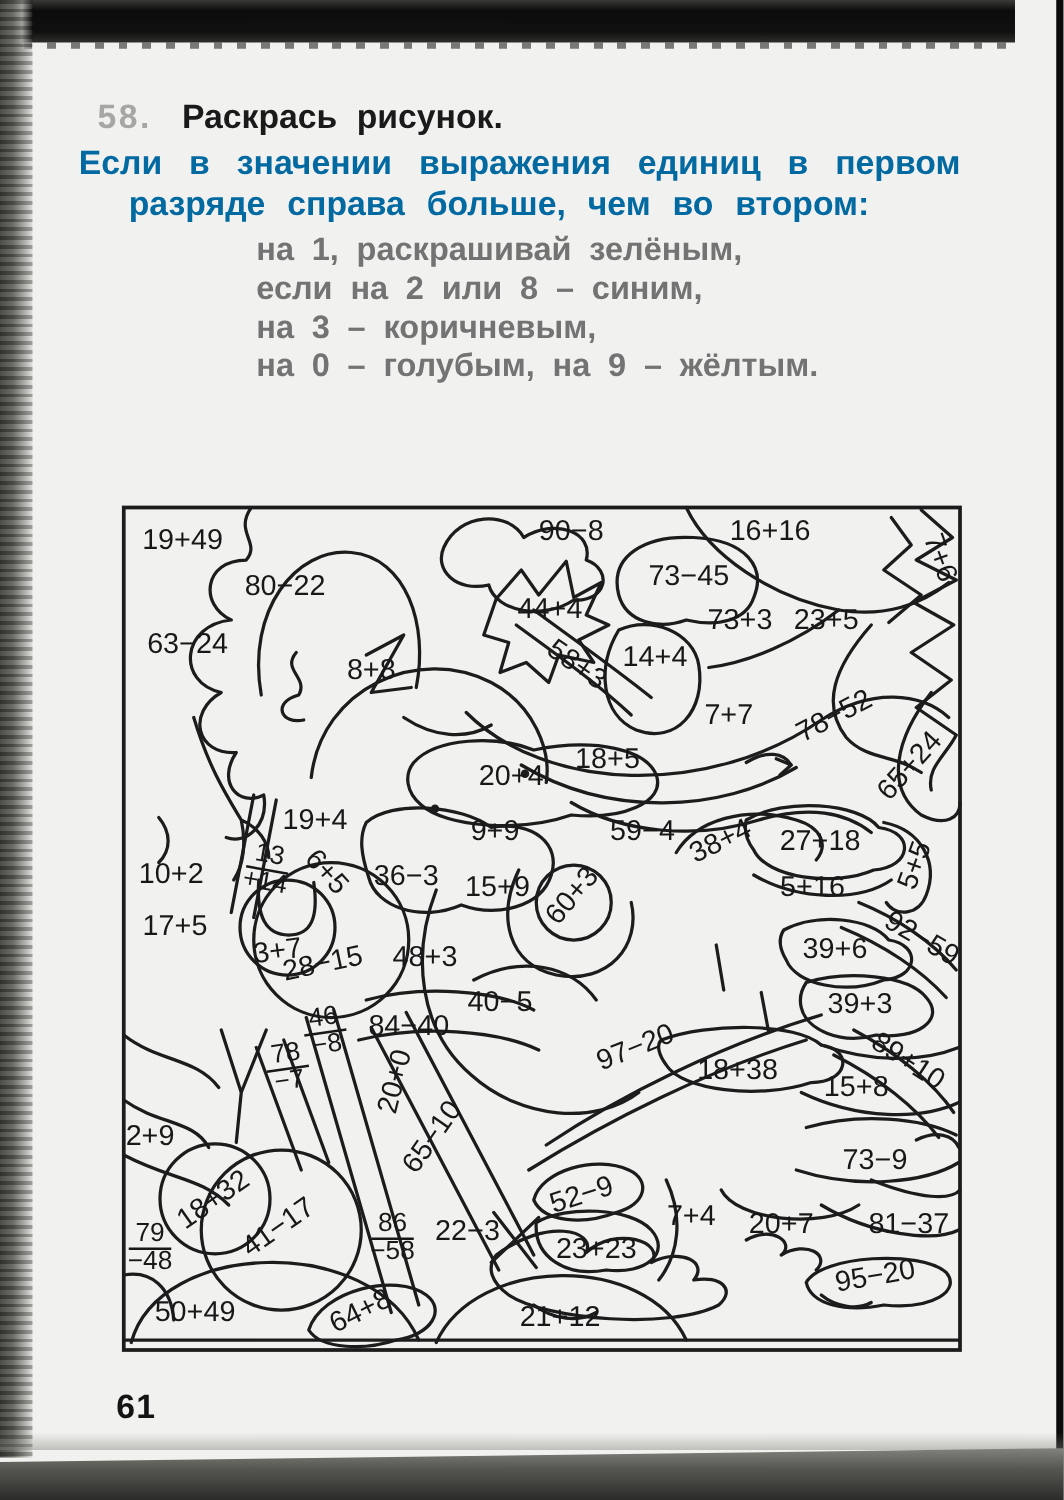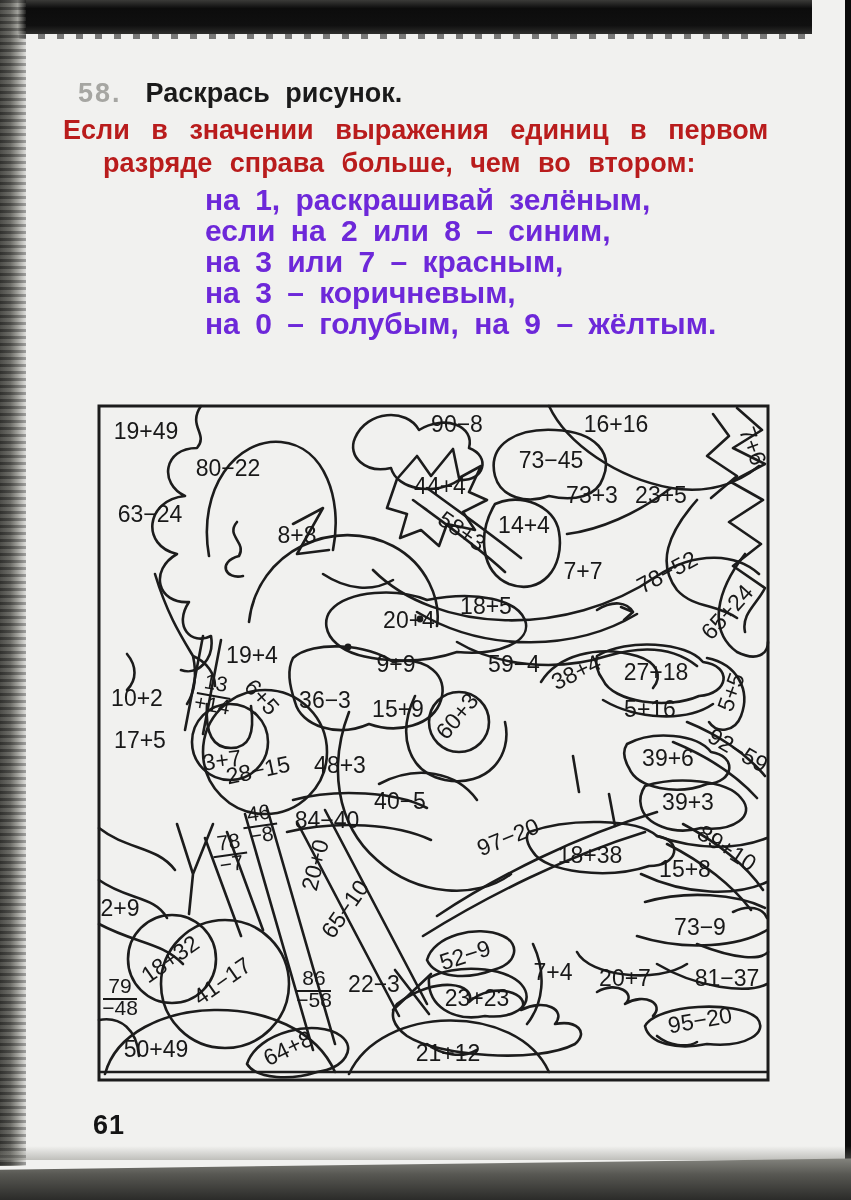--- a/index.html
+++ b/index.html
@@ -17,24 +17,24 @@
       linear-gradient(90deg,#454541 0,#6b6b66 40%,#a8a8a2 68%,rgba(241,241,239,0) 100%);}
   .bottom-band{position:absolute;left:0;bottom:0;width:851px;height:46px;
     clip-path:polygon(0 34%,100% 10%,100% 100%,0 100%);
     background:linear-gradient(180deg,#8f8f89 0,#575752 45%,#2b2b29 100%);}
   .bottom-haze{position:absolute;left:0;bottom:40px;width:851px;height:14px;
     background:linear-gradient(180deg,rgba(150,150,144,0) 0,rgba(130,130,124,.45) 100%);}
   
   .task-line{position:absolute;left:78px;top:78px;font-size:27px;font-weight:bold;color:#1a1a1a;white-space:nowrap;}
   .task-num{color:#a6a6a2;margin-right:24px;letter-spacing:2px;}
   .task-title{word-spacing:8px;}
-  .intro{position:absolute;left:63px;color:#b91c1c;font-size:27px;font-weight:bold;white-space:nowrap;}
+  .intro{position:absolute;left:63px;color:#0369a1;font-size:27px;font-weight:bold;white-space:nowrap;}
   .intro.l1{top:115px;word-spacing:14px;}
   .intro.l2{top:148px;word-spacing:10px;margin-left:40px;}
-  .rules{position:absolute;left:205px;top:184px;font-size:30px;font-weight:bold;color:#6d28d9;line-height:31px;word-spacing:7px;}
+  .rules{position:absolute;left:205px;top:184px;font-size:26px;font-weight:bold;color:#737373;line-height:31px;word-spacing:7px;}
   .page-number{position:absolute;left:93px;top:1110px;font-size:27px;font-weight:bold;color:#141414;letter-spacing:1px;}
   
   .picture{position:absolute;left:97px;top:404px;width:673px;height:680px;}
   .picture svg{display:block;}
   #art path, #art line{fill:none;stroke:#1c1c1c;stroke-width:2.6;stroke-linecap:round;stroke-linejoin:round;}
   #art circle.o{fill:none;stroke:#1c1c1c;stroke-width:2.6;}
   #art circle.dot{fill:#1c1c1c;stroke:none;}
   #labels text{font-family:"Liberation Sans",sans-serif;font-size:23px;fill:#181818;text-anchor:middle;}
   #labels .stack text{font-size:21px;}
   #labels line{stroke:#181818;stroke-width:2;}
@@ -52,21 +52,20 @@
   <div class="task-line">
     <span class="task-num">58.</span><span class="task-title">Раскрась рисунок.</span>
   </div>
 
   <div class="intro l1">Если в значении выражения единиц в первом</div>
   <div class="intro l2">разряде справа больше, чем во втором:</div>
 
   <div class="rules">
     <div>на 1, раскрашивай зелёным,</div>
     <div>если на 2 или 8 – синим,</div>
-    <div>на 3 или 7 – красным,</div>
     <div>на 3 – коричневым,</div>
     <div>на 0 – голубым, на 9 – жёлтым.</div>
   </div>
 
   <div class="picture">
     <svg width="673" height="680" viewBox="0 0 673 680">
       <g id="art">
         <rect x="2" y="2" width="669" height="674" fill="none" stroke="#1c1c1c" stroke-width="3"></rect>
 
         <path d="M104,2 C90,22 112,30 100,44 C66,44 62,80 88,92 C48,96 44,142 80,150 C52,166 60,200 92,198 C76,222 94,242 114,232 C118,256 100,272 84,266"></path>

